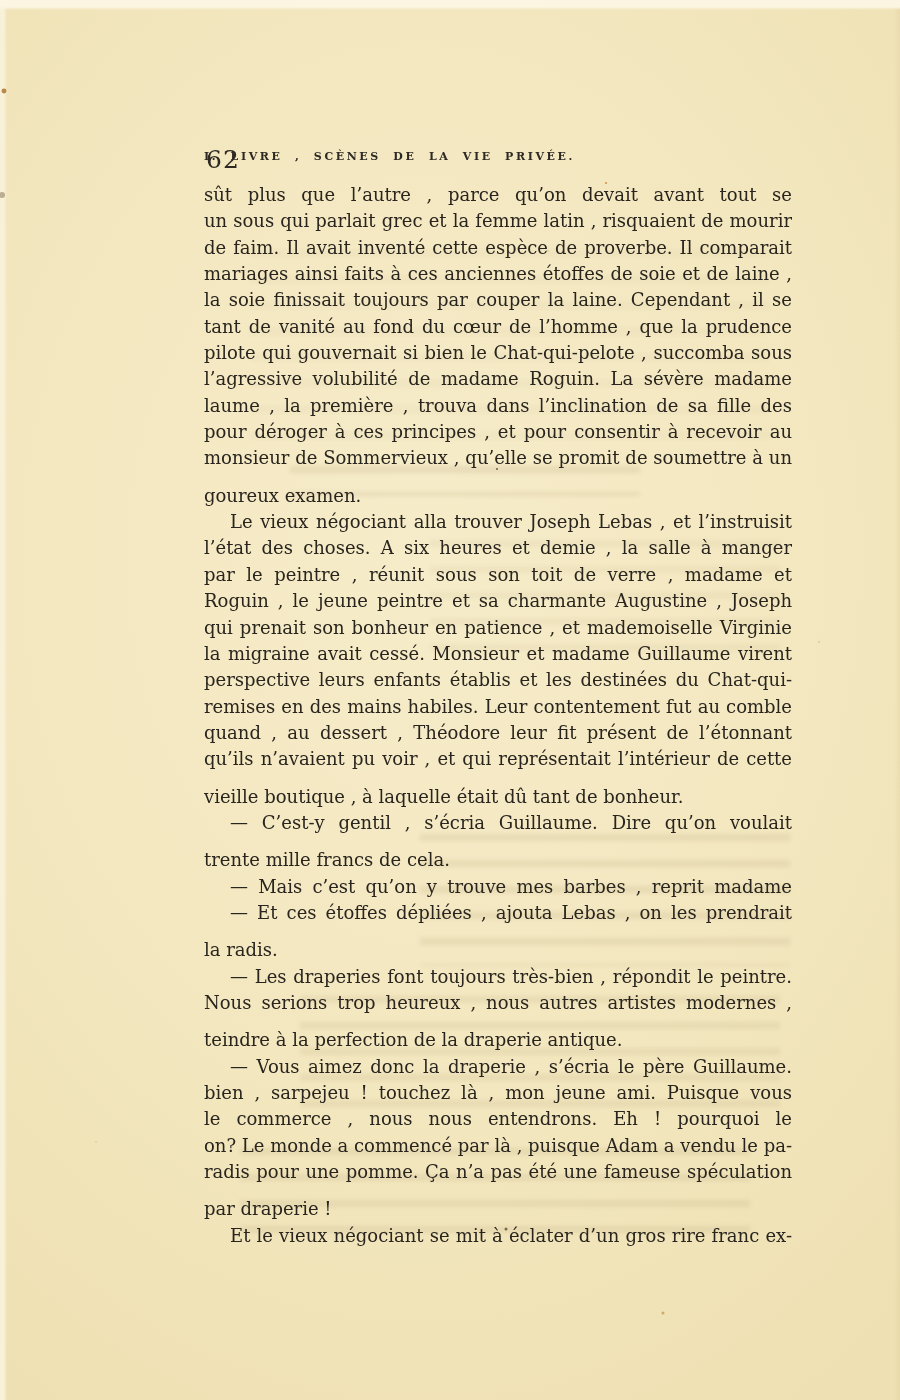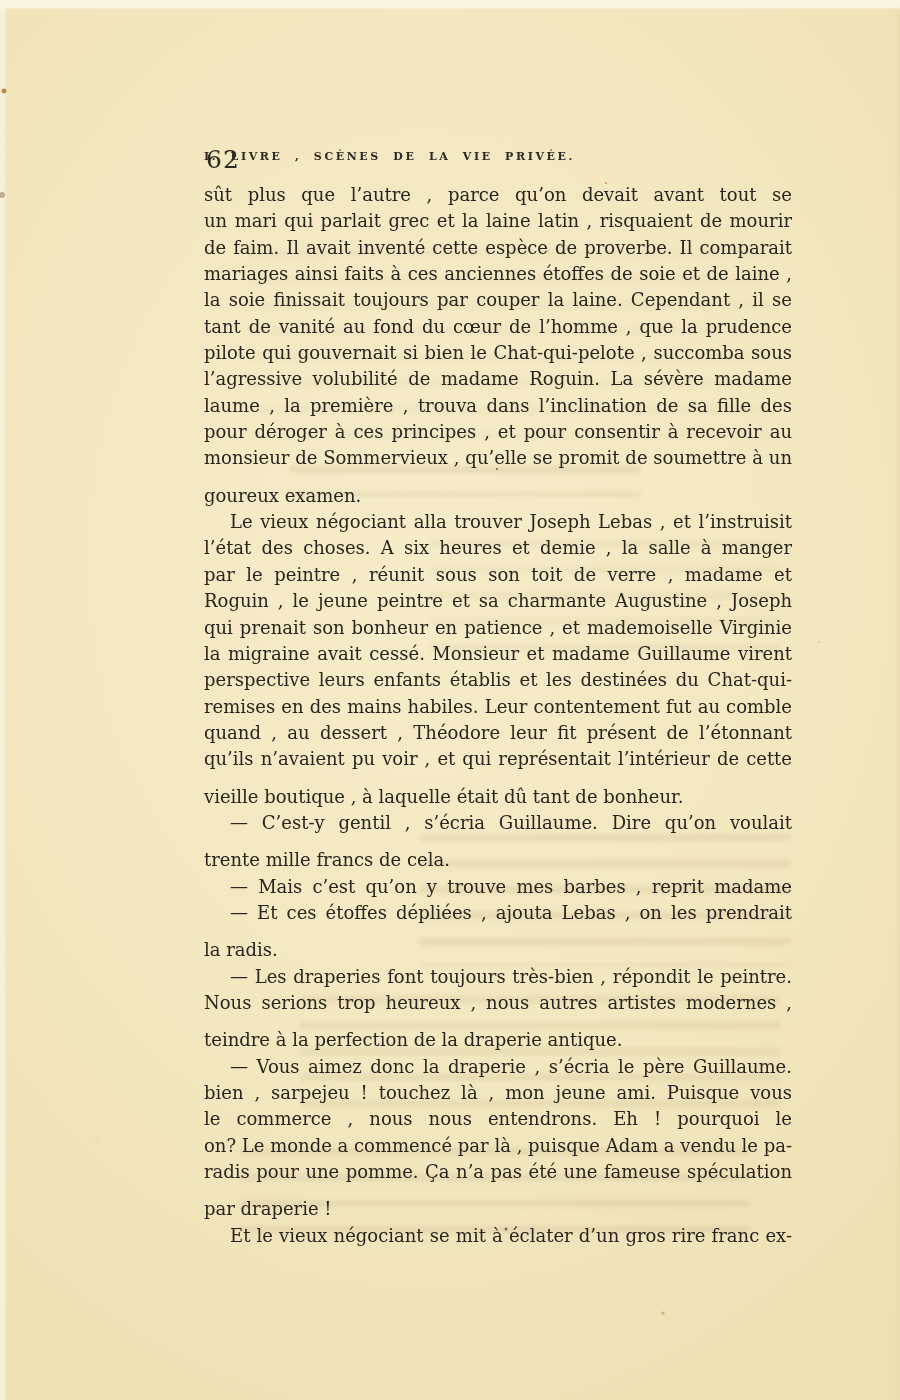--- a/index.html
+++ b/index.html
@@ -112,21 +112,21 @@
 
   <div class="speck"></div>
 
   <header class="running-head">
     <span class="pageno">62</span>
     <span class="head-title">I. LIVRE , SCÈNES DE LA VIE PRIVÉE.</span>
   </header>
 
   <main class="text-block">
       <div class="line">sût plus que l’autre , parce qu’on devait avant tout se comprendre ;</div>
-      <div class="line">un mari qui parlait grec et la laine latin , risquaient de mourir</div>
+      <div class="line">un sous qui parlait grec et la femme latin , risquaient de mourir</div>
       <div class="line">de faim. Il avait inventé cette espèce de proverbe. Il comparait les</div>
       <div class="line">mariages ainsi faits à ces anciennes étoffes de soie et de laine , dont</div>
       <div class="line">la soie finissait toujours par couper la laine. Cependant , il se trouve</div>
       <div class="line">tant de vanité au fond du cœur de l’homme , que la prudence du</div>
       <div class="line">pilote qui gouvernait si bien le Chat-qui-pelote , succomba sous</div>
       <div class="line">l’agressive volubilité de madame Roguin. La sévère madame Guil-</div>
       <div class="line">laume , la première , trouva dans l’inclination de sa fille des motifs</div>
       <div class="line">pour déroger à ces principes , et pour consentir à recevoir au logis</div>
       <div class="line">monsieur de Sommervieux , qu’elle se promit de soumettre à un ri-</div>
       <div class="line endline">goureux examen.</div>

